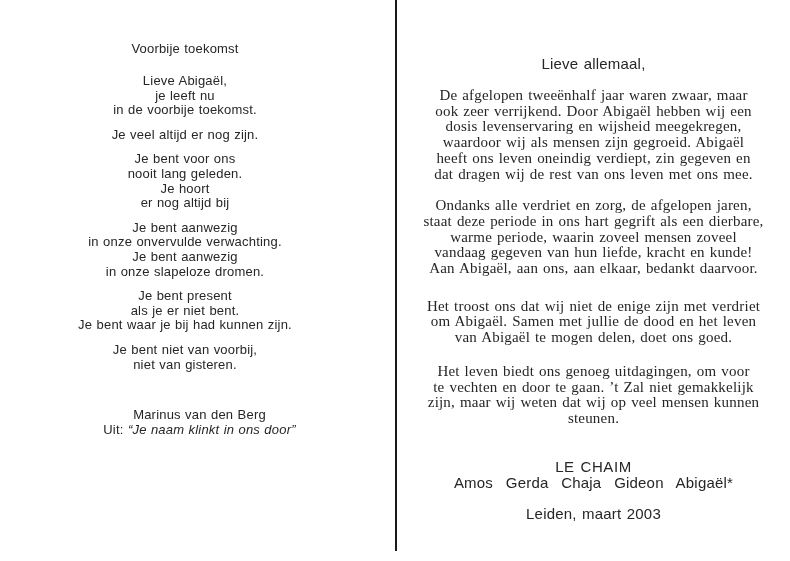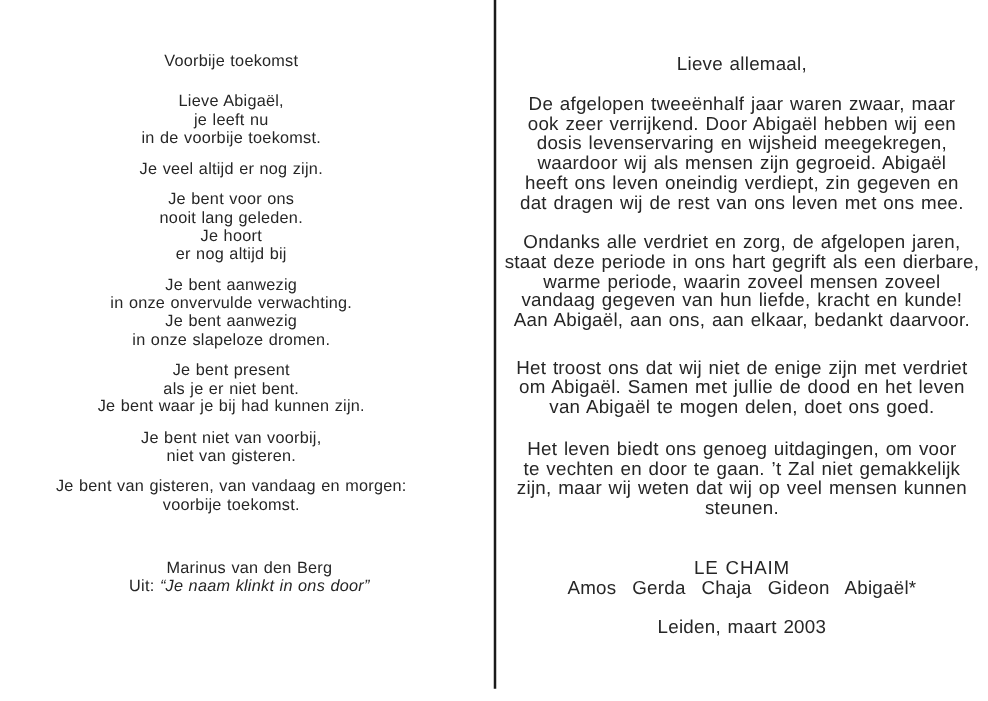--- a/index.html
+++ b/index.html
@@ -45,37 +45,38 @@
   .poem-footer {
     margin-top: 36px;
     line-height: 14.6px;
     padding-left: 29px;
   }
   .poem-source-title { font-style: italic; }
   
   .right-page {
     position: absolute;
     left: 397px;
-    top: 0;
+    top: 12px;
     width: 393px;
     box-sizing: border-box;
     padding-top: 44px;
     text-align: center;
     font-size: 15px;
     line-height: 15.7px;
     letter-spacing: 0.2px;
     word-spacing: 1px;
   }
   .letter-greeting {
     line-height: 16px;
     margin: 0;
   }
   .para {
     margin: 16px 0 0 0;
     white-space: pre-line;
+    font-family: Liberation Serif, serif;
   }
   .para.p3 { margin-top: 22px; }
   .para.p4 { margin-top: 18px; }
   .toast {
     margin-top: 32px;
     line-height: 16px;
     letter-spacing: 0.6px;
   }
   .signatures {
     line-height: 16px;
@@ -104,22 +105,20 @@
 er nog altijd bij</div>
     <div class="stanza">Je bent aanwezig
 in onze onvervulde verwachting.
 Je bent aanwezig
 in onze slapeloze dromen.</div>
     <div class="stanza">Je bent present
 als je er niet bent.
 Je bent waar je bij had kunnen zijn.</div>
     <div class="stanza">Je bent niet van voorbij,
 niet van gisteren.</div>
-    <div class="stanza">Je bent van gisteren, van vandaag en morgen:
-voorbije toekomst.</div>
     <div class="poem-footer">
       <div>Marinus van den Berg</div>
       <div><span>Uit: </span><span class="poem-source-title">“Je naam klinkt in ons door”</span></div>
     </div>
   </div>
 
   <div class="divider"></div>
 
   <div class="right-page">
     <div class="letter-greeting">Lieve allemaal,</div>

